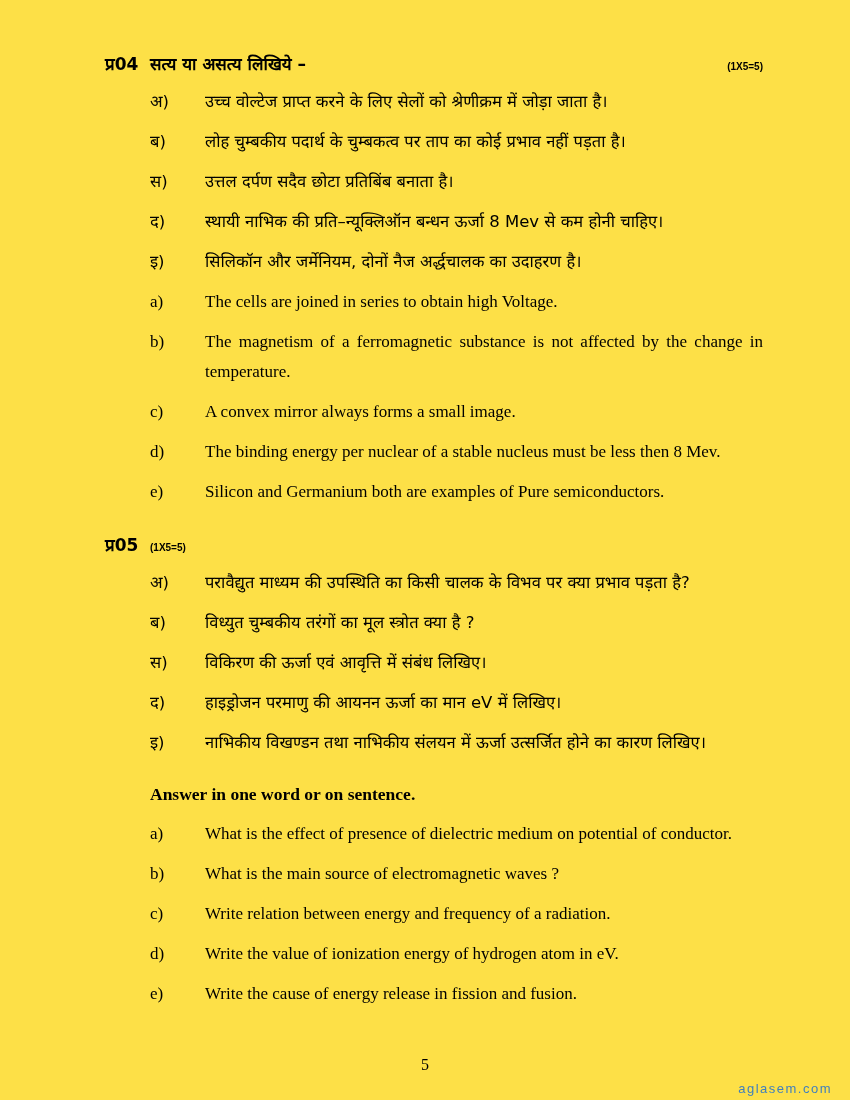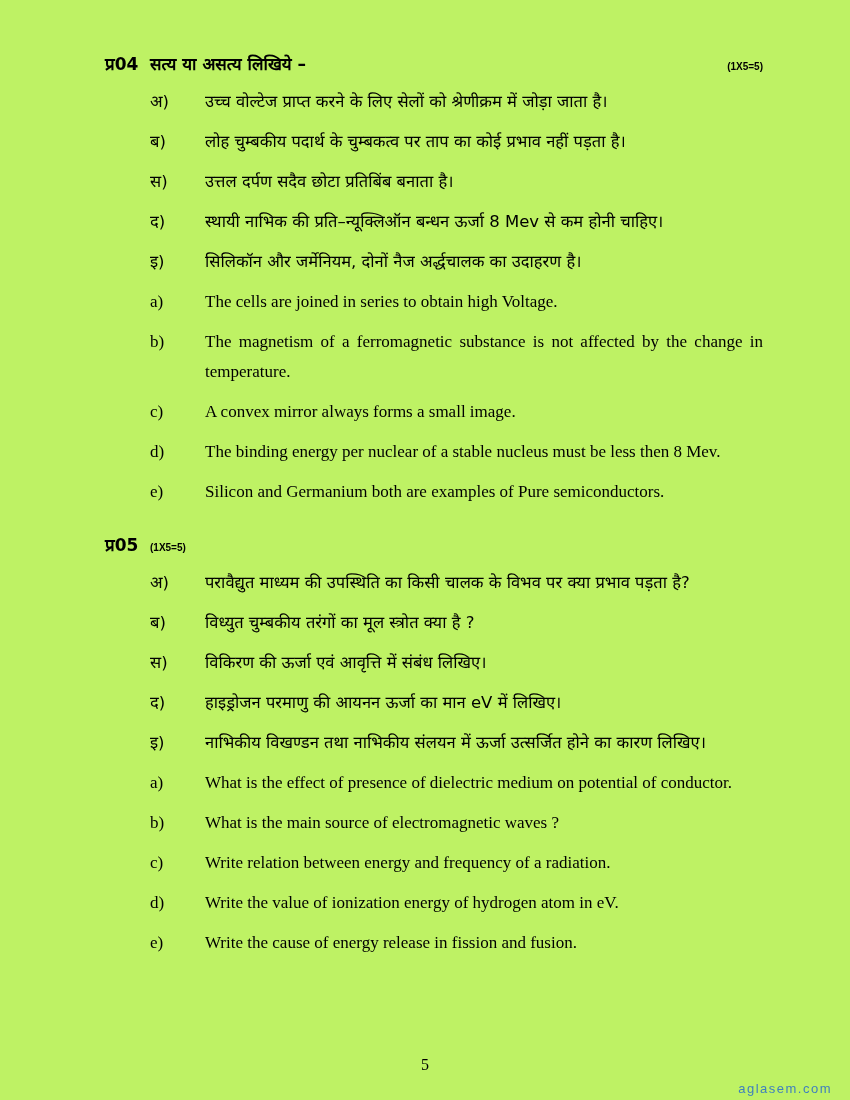--- a/index.html
+++ b/index.html
@@ -2,21 +2,21 @@
 <html><head>
 <meta charset="utf-8">
 <style>
   * { box-sizing: border-box; }
   html,body { margin:0; padding:0; background:#ffffff; }
   body {
     width:850px; height:1100px; position:relative;
     font-family:"Liberation Serif", serif;
     color:#000;
   }
-  .page { position:absolute; inset:0; background:#bef264;padding-left:24px; }
+  .page { position:absolute; inset:0; background:#fde047;padding-left:24px; }
   .content {
     position:absolute; top:52px; left:105px; width:658px;
   }
   .q-block { margin-bottom:26px; }
   .q-header { display:flex; align-items:baseline; margin-bottom:12px; }
   .q-num {
     width:45px; flex-shrink:0; font-weight:bold; font-size:17px;
     font-family:"DejaVu Sans", sans-serif;
   }
   .q-title {
@@ -126,20 +126,21 @@
         <div class="item">
           <span class="item-label">द)</span>
           <span class="item-text">हाइड्रोजन परमाणु की आयनन ऊर्जा का मान eV में लिखिए।</span>
         </div>
         <div class="item">
           <span class="item-label">इ)</span>
           <span class="item-text">नाभिकीय विखण्डन तथा नाभिकीय संलयन में ऊर्जा उत्सर्जित होने का कारण लिखिए।</span>
         </div>
       </div>
 
+      <div class="eng-heading">Answer in one word or on sentence.</div>
 
       <div class="english">
         <div class="item">
           <span class="item-label">a)</span>
           <span class="item-text">What is the effect of presence of dielectric medium on potential of conductor.</span>
         </div>
         <div class="item">
           <span class="item-label">b)</span>
           <span class="item-text">What is the main source of electromagnetic waves ?</span>
         </div>

